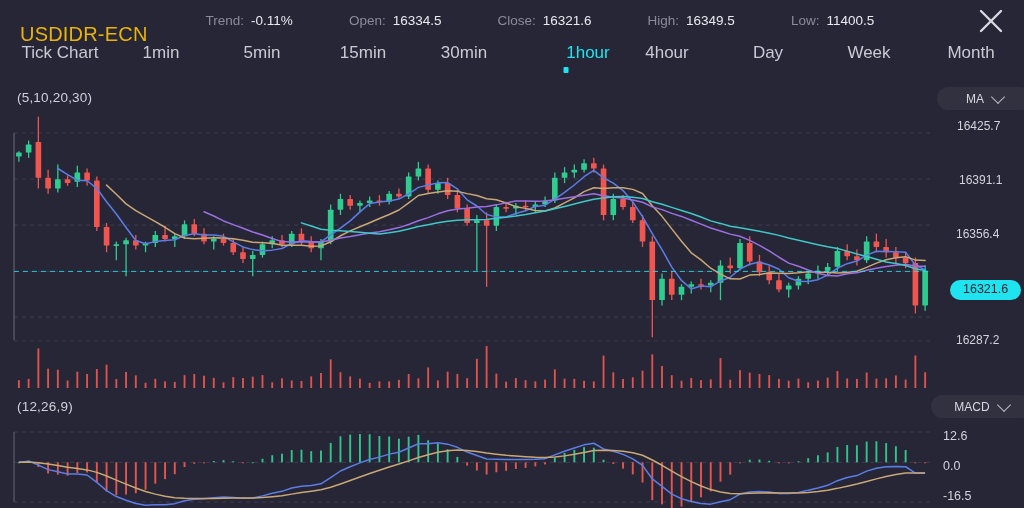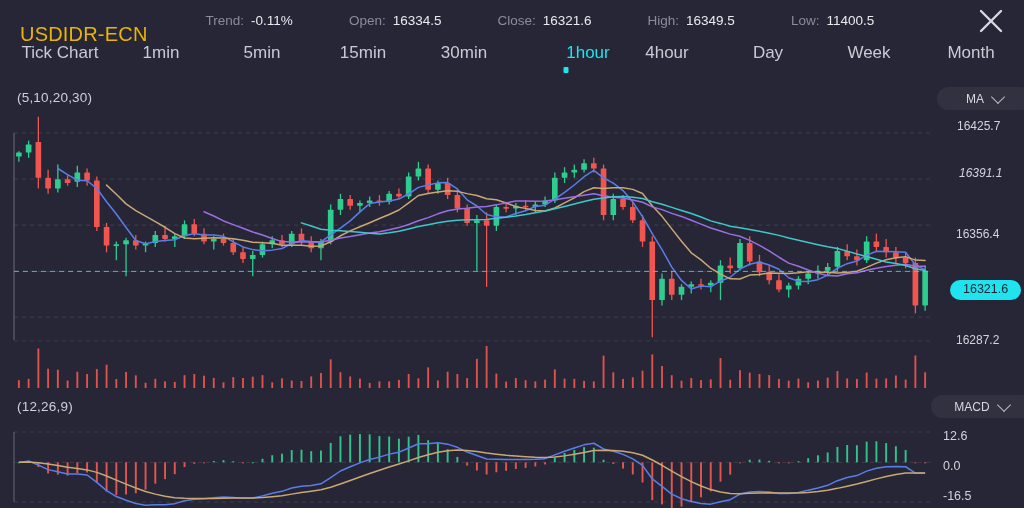--- a/index.html
+++ b/index.html
@@ -504,21 +504,21 @@
         <rect x="875.47" y="38.69" width="1.87" height="9.31" fill="#f0564f" opacity="0.92"></rect>
         <rect x="885.22" y="38.37" width="1.87" height="9.63" fill="#f0564f" opacity="0.92"></rect>
         <rect x="894.96" y="35.47" width="1.87" height="12.53" fill="#f0564f" opacity="0.92"></rect>
         <rect x="904.71" y="39.53" width="1.87" height="8.47" fill="#f0564f" opacity="0.92"></rect>
         <rect x="914.45" y="15.47" width="1.87" height="32.53" fill="#f0564f" opacity="0.92"></rect>
         <rect x="924.20" y="32.27" width="1.87" height="15.73" fill="#f0564f" opacity="0.92"></rect>
       </svg>
   </div>
 
   <div class="axis-label" style="left:957px; top:119px;">16425.7</div>
-  <div class="axis-label" style="left:959px; top:166px;font-style:italic;">16391.1</div>
+  <div class="axis-label" style="left:959px; top:173px;">16391.1</div>
   <div class="axis-label" style="left:956px; top:227px;">16356.4</div>
   <div class="price-badge" style="left:950px; top:280px;">16321.6</div>
   <div class="axis-label" style="left:956px; top:333px;">16287.2</div>
 
   <div class="ind-label" style="left:17px; top:399px;">(12,26,9)</div>
   <div class="dropdown" style="left:931px; top:395px; width:77px;">
     <span class="dropdown-text">MACD</span>
     <span class="chev"></span>
   </div>
 

